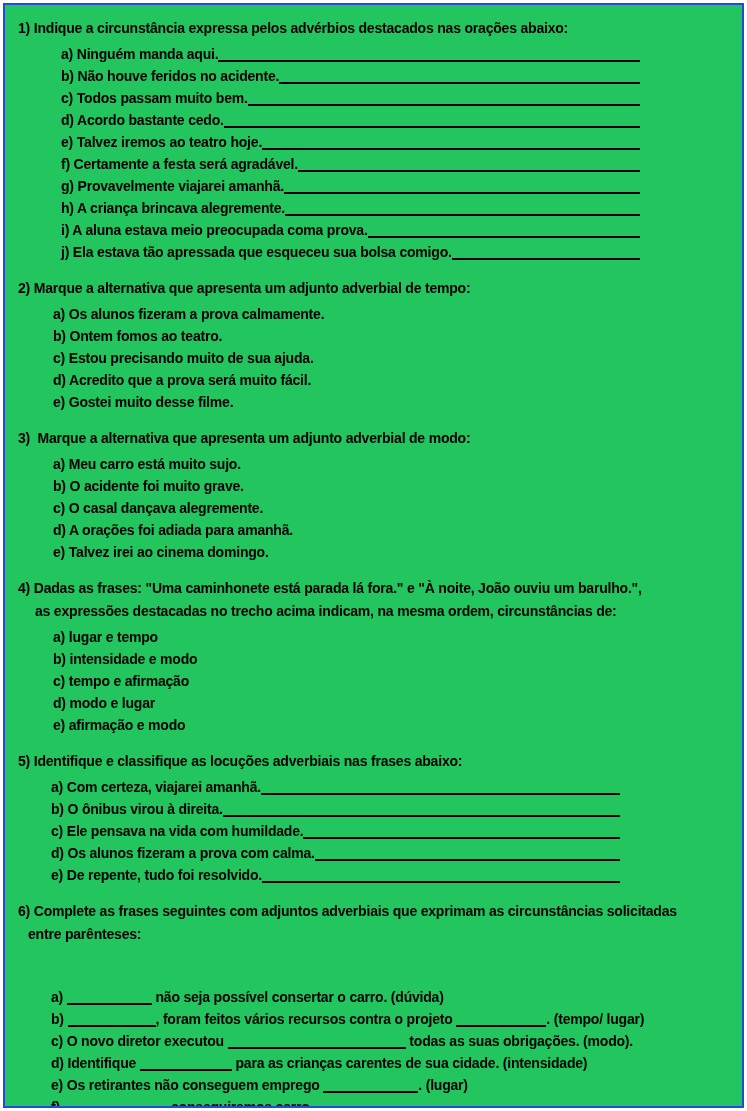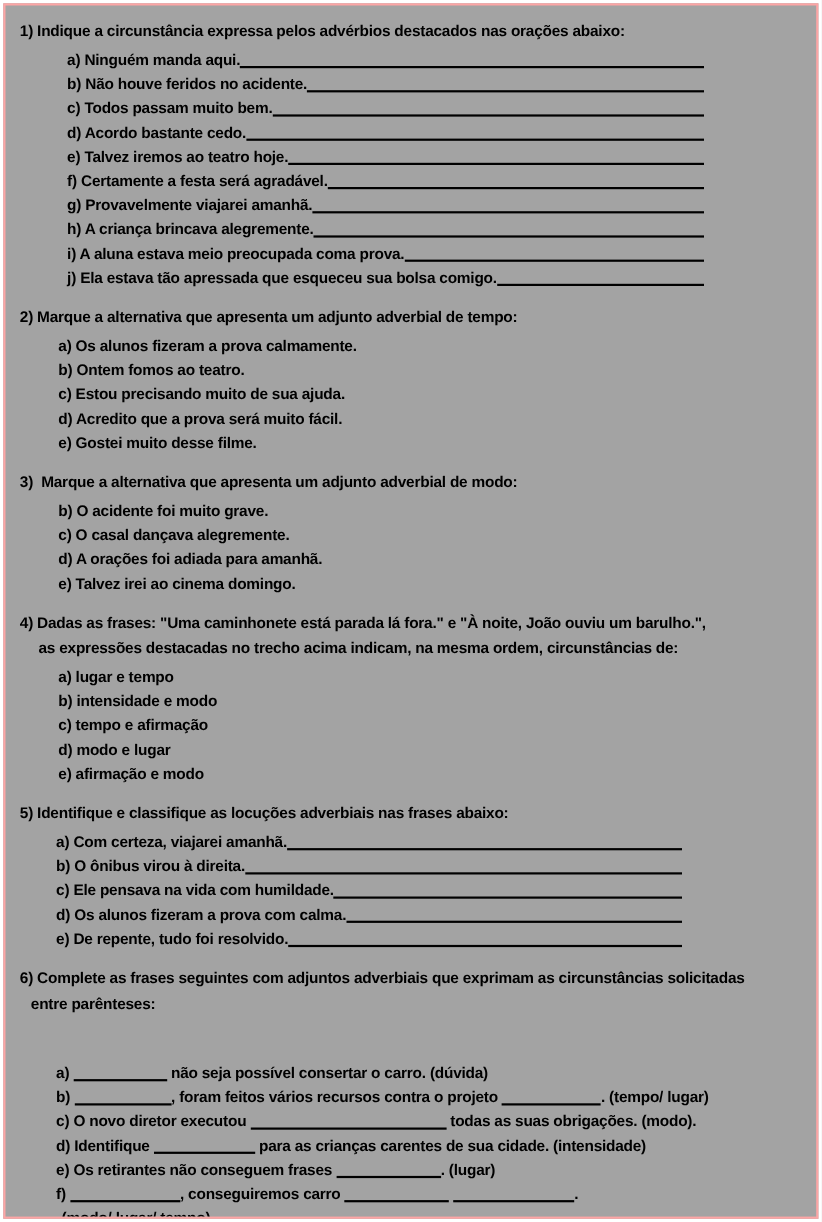--- a/index.html
+++ b/index.html
@@ -1,18 +1,18 @@
 <!DOCTYPE html>
 <html lang="pt"><head>
 <meta charset="utf-8">
 <style>
   html,body{margin:0;padding:0;background:#fff;}
   .page{
-    width:741px;height:1105px;margin:3px;border:2px solid #fca5a5;
-    background:#a3a3a3;box-sizing:border-box;
+    width:741px;height:1105px;margin:3px;border:2px solid #1d4ed8;
+    background:#22c55e;box-sizing:border-box;
     padding:12px 0 0 13px;overflow:hidden;
     font-family:"Liberation Sans",sans-serif;
     font-weight:700;font-size:14px;color:#000;letter-spacing:-0.2px;
   }
   section{margin-top:14px;}
   section:first-of-type{margin-top:0;}
   .prompt{display:block;line-height:23px;white-space:pre;}
   .pl2-q4{padding-left:17px;}
   .pl2-q6{padding-left:10px;}
   .items{margin-top:3px;}
@@ -56,20 +56,21 @@
         <div class="item">b) Ontem fomos ao teatro.</div>
         <div class="item">c) Estou precisando muito de sua ajuda.</div>
         <div class="item">d) Acredito que a prova será muito fácil.</div>
         <div class="item">e) Gostei muito desse filme.</div>
       </div>
   </section>
 
   <section class="q3">
     <span class="prompt">3)  Marque a alternativa que apresenta um adjunto adverbial de modo:</span>
     <div class="items">
+        <div class="item">a) Meu carro está muito sujo.</div>
         <div class="item">b) O acidente foi muito grave.</div>
         <div class="item">c) O casal dançava alegremente.</div>
         <div class="item">d) A orações foi adiada para amanhã.</div>
         <div class="item">e) Talvez irei ao cinema domingo.</div>
       </div>
   </section>
 
   <section class="q4">
     <span class="prompt">4) Dadas as frases: "Uma caminhonete está parada lá fora." e "À noite, João ouviu um barulho.",</span>
     <span class="prompt pl2-q4">as expressões destacadas no trecho acima indicam, na mesma ordem, circunstâncias de:</span>
@@ -94,19 +95,19 @@
   </section>
 
   <section class="q6">
     <span class="prompt">6) Complete as frases seguintes com adjuntos adverbiais que exprimam as circunstâncias solicitadas</span>
     <span class="prompt pl2-q6">entre parênteses:</span>
     <div class="items">
         <div class="item"><span class="t">a) </span><span class="blank" style="width: 85px;"></span><span class="t"> não seja possível consertar o carro. (dúvida)</span></div>
         <div class="item"><span class="t">b) </span><span class="blank" style="width: 88px;"></span><span class="t">, foram feitos vários recursos contra o projeto </span><span class="blank" style="width: 90px;"></span><span class="t">. (tempo/ lugar)</span></div>
         <div class="item"><span class="t">c) O novo diretor executou </span><span class="blank" style="width: 178px;"></span><span class="t"> todas as suas obrigações. (modo).</span></div>
         <div class="item"><span class="t">d) Identifique </span><span class="blank" style="width: 92px;"></span><span class="t"> para as crianças carentes de sua cidade. (intensidade)</span></div>
-        <div class="item"><span class="t">e) Os retirantes não conseguem frases </span><span class="blank" style="width: 95px;"></span><span class="t">. (lugar)</span></div>
+        <div class="item"><span class="t">e) Os retirantes não conseguem emprego </span><span class="blank" style="width: 95px;"></span><span class="t">. (lugar)</span></div>
         <div class="item"><span class="t">f) </span><span class="blank" style="width: 100px;"></span><span class="t">, conseguiremos carro </span><span class="blank" style="width: 95px;"></span><span class="t"> </span><span class="blank" style="width: 110px;"></span><span class="t">.</span></div>
       </div>
     <div class="footer-line">(modo/ lugar/ tempo).</div>
   </section>
 
 </div>
 
 </body></html>

